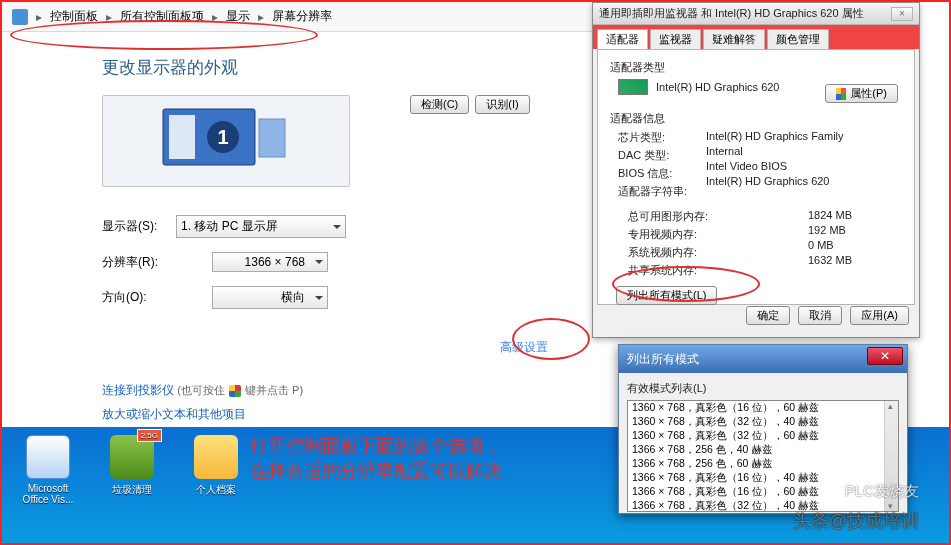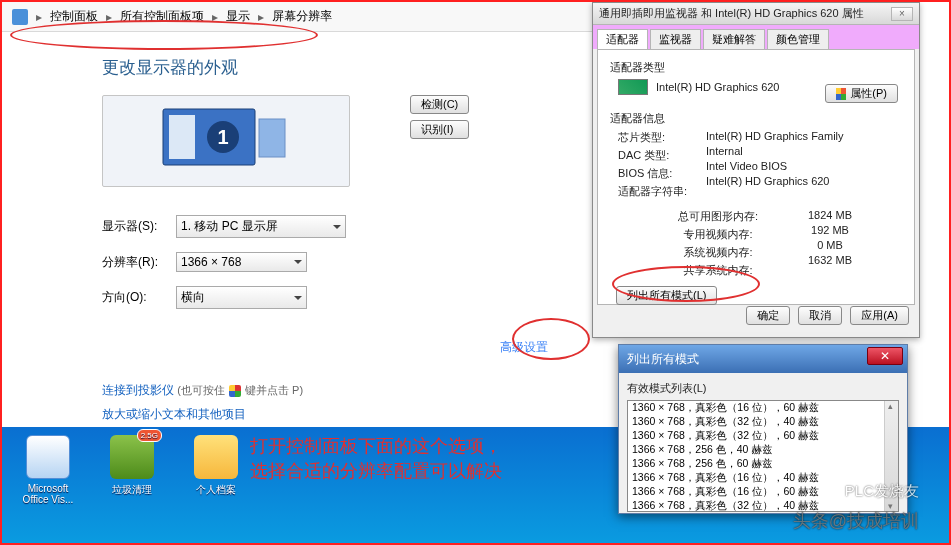--- a/index.html
+++ b/index.html
@@ -11,70 +11,70 @@
 .bc-sep { color: #666; }
 .bc-icon { width: 16px; height: 16px; background: #4a90d9; border-radius: 2px; }
 .bc-oval { position: absolute; left: 8px; top: 18px; width: 308px; height: 30px; border: 2px solid #e03030; border-radius: 50%; pointer-events: none; z-index: 40; }
 
 .left-body { flex: 1; padding: 24px 32px 8px 100px; position: relative; }
 .panel-title { color: #2a5f8f; font-size: 17px; font-weight: 400; margin-bottom: 16px; }
 
 .monitor-area { display: flex; align-items: flex-start; gap: 16px; margin-bottom: 28px; }
 .monitor-preview { width: 248px; height: 92px; border: 1px solid #c5c5c5; background: #f0f3f8; display: flex; align-items: center; justify-content: center; border-radius: 2px; }
 .monitor-svg { width: 130px; height: 68px; }
-.monitor-buttons { display: flex; flex-direction: column; gap: 6px; margin-left: 44px; }
+.monitor-buttons { display: flex; flex-direction: row; gap: 6px; margin-left: 44px; }
 
 .prop-rows { display: flex; flex-direction: column; gap: 14px; font-size: 12px; }
 .prop-row { display: flex; align-items: center; gap: 12px; }
 .prop-row label { width: 62px; }
 .select { border: 1px solid #aaa; padding: 2px 4px; font-size: 12px; background: linear-gradient(#fff,#e9e9e9); display: inline-flex; align-items: center; gap: 6px; }
 .select .caret { border-top: 4px solid #444; border-left: 4px solid transparent; border-right: 4px solid transparent; margin-left: 4px; }
 .select.wide { width: 170px; justify-content: space-between; gap: 9px; }
-.select.med { width: 131px; justify-content: space-between; }
+.select.med { width: 116px; justify-content: flex-end; margin-left: 36px; }
 
 .adv-link { margin-top: 30px; text-align: right; color: #3b82f6; font-size: 12px; cursor: pointer; position: relative; padding-right: 14px; }
 .adv-oval { position: absolute; right: 4px; top: 286px; width: 78px; height: 42px; border: 2px solid #e03030; border-radius: 50%; pointer-events: none; z-index: 40; }
 
 .links-block { margin-top: 22px; font-size: 12px; line-height: 2.0; color: #1260bf; }
 .links-block .kb-hint { color: #666; font-size: 11px; }
 .win-icon { display:inline-block; width:12px; height:12px; margin:0 4px; vertical-align:middle; background: conic-gradient(#d33 0 25%, #3a3 0 50%, #36c 0 75%, #fc3 0); border-radius:2px; }
 
 .divider { border-top: 1px solid #d3d3d3; margin-top: 16px; }
 
 
 .desktop-zone { position: absolute; left: 0; right: 0; bottom: 0; height: 116px; background: linear-gradient(#0a6fd1,#0a9be0); padding: 8px 16px; display: flex; align-items: flex-start; gap: 24px; }
 .desk-icon { display: flex; flex-direction: column; align-items: center; width: 60px; color: #fff; font-size: 10px; text-align: center; text-shadow: 0 1px 1px #003; }
 .desk-icon .img { width: 44px; height: 44px; border-radius: 6px; margin-bottom: 4px; }
 .i-office { background: linear-gradient(#fff,#b6d4f3); border:1px solid #538ed6; }
 .i-trash { background: linear-gradient(#8bc24a,#4d8b1a); position: relative; }
-.i-trash .badge { position:absolute; top:-6px; right:-8px; background:#e53; color:#fff; font-size:8px; padding:1px 3px; border-radius:6px; border:1px solid #fff;margin-left:20px; }
+.i-trash .badge { position:absolute; top:-6px; right:-8px; background:#e53; color:#fff; font-size:8px; padding:1px 3px; border-radius:0; border:1px solid #fff;margin-left:20px; }
 .i-folder { background: linear-gradient(#ffe17a,#f6b73c); }
 
 .overlay-text { position: absolute; left: 248px; top: 432px; color: #e03030; font-size: 18px; line-height: 1.4; z-index: 50; font-weight: 400; pointer-events: none; }
 
 
 .props-window { position: absolute; left: 590px; top: 0; width: 328px; height: 336px; background: #f0f0f0; border: 1px solid #8a8a8a; box-shadow: 0 2px 6px rgba(0,0,0,.3); }
 .title-bar { height: 22px; background: linear-gradient(#f5f5f5,#d8d8d8); border-bottom: 1px solid #b5b5b5; display: flex; align-items: center; padding: 0 6px; font-size: 11px; color: #222; gap: 4px; }
 .title-bar .spacer { flex: 1; }
 .title-bar .winmax { width: 22px; height: 14px; border: 1px solid #b5b5b5; background: linear-gradient(#fff,#d8d8d8); display:inline-flex; align-items:center; justify-content:center; font-size:10px; color:#666; cursor:pointer; }
 
-.tab-strip { display: flex; background: #f0abfc; padding: 4px 4px 0 4px; gap: 2px; font-size: 11px; }
+.tab-strip { display: flex; background: #ef4444; padding: 4px 4px 0 4px; gap: 2px; font-size: 11px; }
 .tab { border: 1px solid #b5b5b5; border-bottom: none; padding: 2px 8px; background: #eee; cursor: pointer; }
 .tab.active { background: #fff; position: relative; z-index: 2; }
 .tab-body { background: #fff; border: 1px solid #b5b5b5; margin: 0 4px 4px 4px; height: 256px; padding: 10px 12px; font-size: 11px; font-family: "宋体","SimSun",monospace; color: #222; position: relative; }
 .fs-title { color: #111; margin-bottom: 4px; }
 .chip-row { display:flex; align-items:center; gap:8px; margin-bottom:6px; margin-left:8px; }
 .chip-icon { width:30px; height:16px; background: linear-gradient(45deg,#3a6,#195); border:1px solid #777; }
 .props-btn { position: absolute; right: 16px; top: 34px; }
 
 .info-rows { display:flex; margin-left:8px; font-size:11px; }
 .info-rows .col-l { width: 88px; display:flex; flex-direction:column; gap:3px; }
 .info-rows .col-r { display:flex; flex-direction:column; gap:3px; }
 
-.mem-rows { display:flex; margin-top:10px; margin-left:18px; font-size:11px;text-align:center; }
+.mem-rows { display:flex; margin-top:10px; margin-left:18px; font-size:11px; }
 .mem-rows .col-l { width: 180px; display:flex; flex-direction:column; gap:3px; }
 .mem-rows .col-r { display:flex; flex-direction:column; gap:3px; }
 
 .list-all-btn { margin-top: 8px; margin-left: 6px; }
 .list-oval { position: absolute; left: 610px; top: 264px; width: 148px; height: 36px; border: 2px solid #e03030; border-radius: 50%; pointer-events: none; z-index: 60; }
 
 .footer-btns { position: absolute; left: 0; right: 0; bottom: 4px; display: flex; justify-content: flex-end; gap: 8px; padding: 8px 10px; font-size: 12px; }
 
 .win-btn { border: 1px solid #888; padding: 1px 10px; font-size: 11px; background: linear-gradient(#fdfdfd,#e0e0e0); border-radius: 3px; cursor: pointer; display:inline-flex; align-items:center; gap:4px; }
 .shield-icon { width:10px; height:12px; background: conic-gradient(#e53 0 25%, #3a3 0 50%, #36c 0 75%, #fc3 0); }

